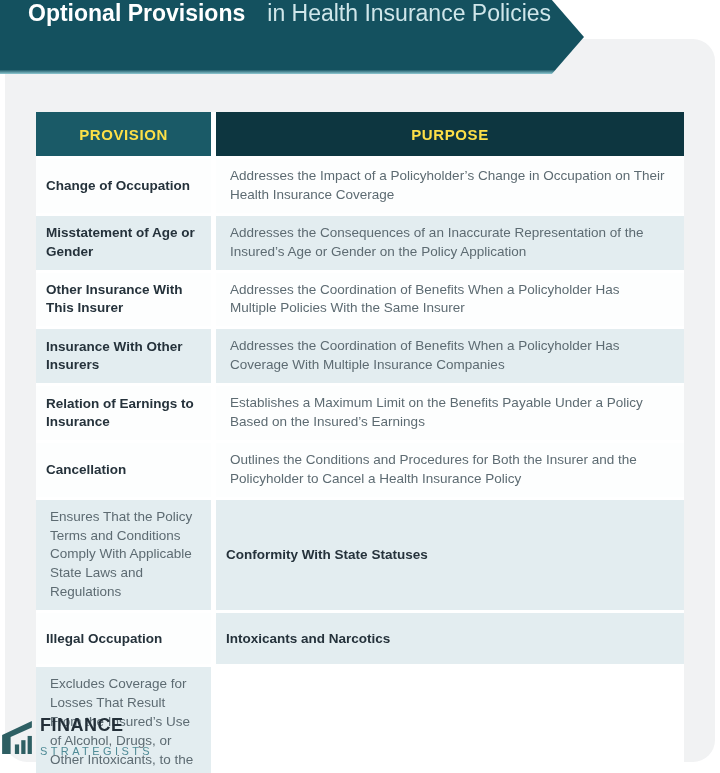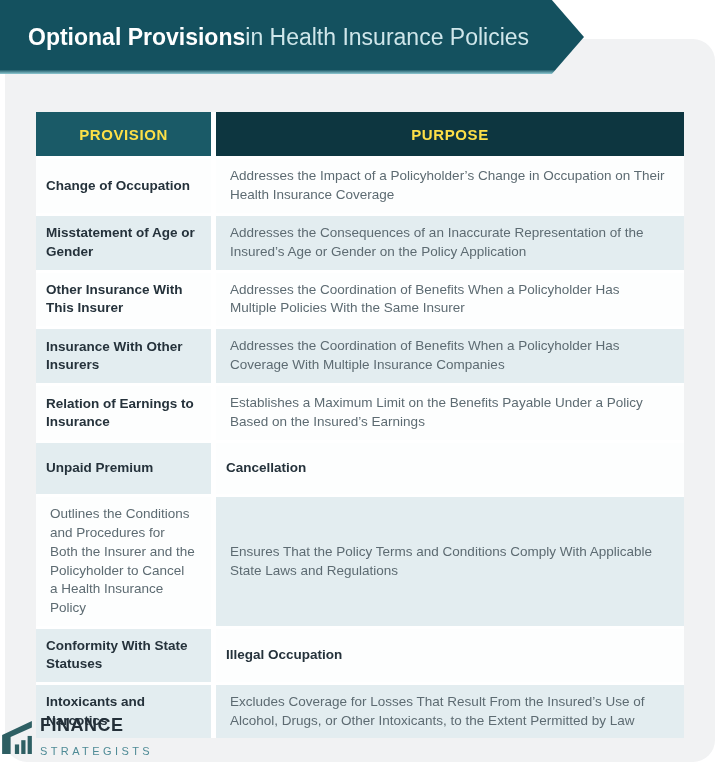--- a/index.html
+++ b/index.html
@@ -17,26 +17,26 @@
     background: #f1f2f3;
     border-radius: 22px;
   }
   .banner {
     position: absolute;
     top: 0; left: 0;
     width: 584px; height: 74px;
     background: linear-gradient(#14515f, #14515f 94%, #8fc9d2);
     clip-path: polygon(0 0, 94.5% 0, 100% 50%, 94.5% 100%, 0 100%);
     display: flex;
-    align-items: center;
     padding-left: 28px;
     box-sizing: border-box;
     color: #ffffff;
     font-size: 23px;
     z-index: 2;
+    gap: 22px;
   }
   .banner .bold-part { font-weight: bold; color: #ffffff; }
   .banner .rest-part { font-weight: normal; color: #cfe6ea; }
   .table-wrap {
     position: absolute;
     left: 36px; top: 112px;
     width: 648px;
     background: #ffffff;
     display: grid;
     grid-template-columns: 175px 1fr;
@@ -122,21 +122,20 @@
 
     <div class="cell provision row-even">Other Insurance With This Insurer</div>
     <div class="cell purpose row-even">Addresses the Coordination of Benefits When a Policyholder Has Multiple Policies With the Same Insurer</div>
 
     <div class="cell provision row-odd">Insurance With Other Insurers</div>
     <div class="cell purpose row-odd">Addresses the Coordination of Benefits When a Policyholder Has Coverage With Multiple Insurance Companies</div>
 
     <div class="cell provision row-even">Relation of Earnings to Insurance</div>
     <div class="cell purpose row-even">Establishes a Maximum Limit on the Benefits Payable Under a Policy Based on the Insured’s Earnings</div>
 
-    <div class="cell provision row-odd">Unpaid Premium</div>
 
     <div class="cell provision row-even">Cancellation</div>
     <div class="cell purpose row-even">Outlines the Conditions and Procedures for Both the Insurer and the Policyholder to Cancel a Health Insurance Policy</div>
 
     <div class="cell purpose row-odd">Ensures That the Policy Terms and Conditions Comply With Applicable State Laws and Regulations</div>
     <div class="cell provision row-odd">Conformity With State Statuses</div>
 
     <div class="cell provision row-even">Illegal Occupation</div>
 
     <div class="cell provision row-odd">Intoxicants and Narcotics</div>

